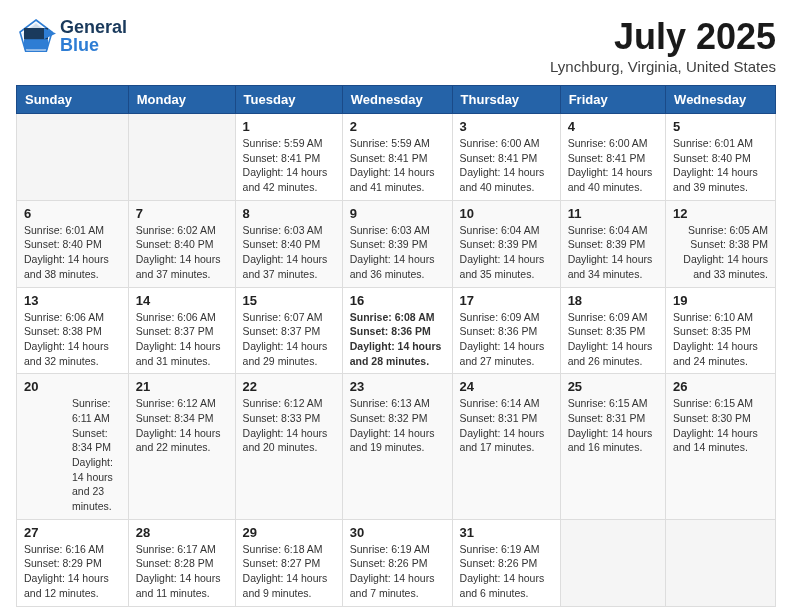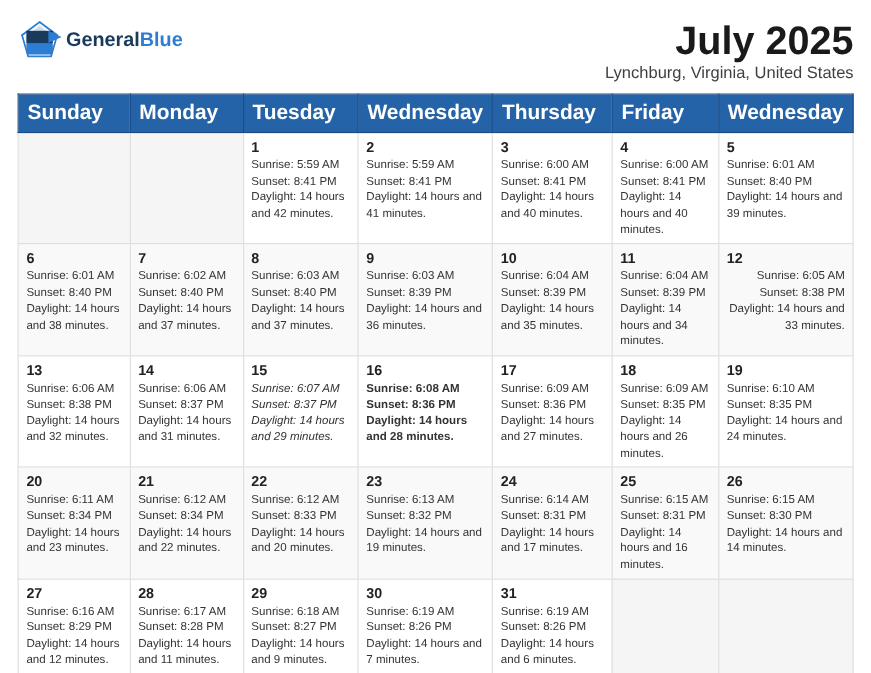--- a/index.html
+++ b/index.html
@@ -31,21 +31,21 @@
     .calendar {
       width: 100%;
       border-collapse: collapse;
       border: 1px solid #ccc;
     }
     .calendar th {
       background: #2563a8;
       color: #fff;
       text-align: left;
       padding: 6px 8px;
-      font-size: 19px;
+      font-size: 13px;
       border: 1px solid #1a4a88;
     }
     .calendar td {
       vertical-align: top;
       padding: 5px 7px;
       border: 1px solid #ddd;
       width: 113px;
       min-height: 80px;
       font-size: 11px;
       color: #222;
@@ -71,21 +71,21 @@
       display: flex;
       align-items: center;
       gap: 4px;
     }
     .logo-svg {
       width: 40px;
       height: 40px;
     }
     .logo-label {
       display: flex;
-      flex-direction: row;
+      flex-direction: column;
       line-height: 1;
     }
     .logo-general {
       font-size: 18px;
       font-weight: bold;
       color: #1a3a5c;
     }
     .logo-blue {
       font-size: 18px;
       font-weight: bold;
@@ -216,21 +216,21 @@
 Daylight: 14 hours and 32 minutes.</div>
         </td>
         <td>
           <div class="day-num">14</div>
           <div class="day-info" style="white-space: pre-line;">Sunrise: 6:06 AM
 Sunset: 8:37 PM
 Daylight: 14 hours and 31 minutes.</div>
         </td>
         <td>
           <div class="day-num">15</div>
-          <div class="day-info" style="white-space: pre-line; font-style: italic;">Sunrise: 6:07 AM
+          <div class="day-info" style="white-space: pre-line;">Sunrise: 6:07 AM
 Sunset: 8:37 PM
 Daylight: 14 hours and 29 minutes.</div>
         </td>
         <td>
           <div class="day-num">16</div>
           <div class="day-info" style="white-space: pre-line; font-weight: bold;">Sunrise: 6:08 AM
 Sunset: 8:36 PM
 Daylight: 14 hours and 28 minutes.</div>
         </td>
         <td>
@@ -248,21 +248,21 @@
         <td>
           <div class="day-num">19</div>
           <div class="day-info" style="white-space: pre-line;">Sunrise: 6:10 AM
 Sunset: 8:35 PM
 Daylight: 14 hours and 24 minutes.</div>
         </td>
       </tr>
       <tr>
         <td>
           <div class="day-num">20</div>
-          <div class="day-info" style="white-space: pre-line;">Sunrise: 6:11 AM
+          <div class="day-info" style="white-space: pre-line; margin-left: 48px;">Sunrise: 6:11 AM
 Sunset: 8:34 PM
 Daylight: 14 hours and 23 minutes.</div>
         </td>
         <td>
           <div class="day-num">21</div>
           <div class="day-info" style="white-space: pre-line;">Sunrise: 6:12 AM
 Sunset: 8:34 PM
 Daylight: 14 hours and 22 minutes.</div>
         </td>
         <td>

